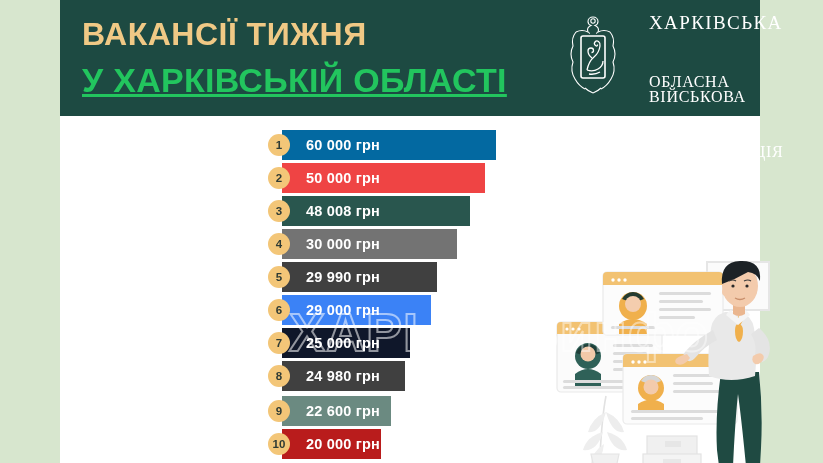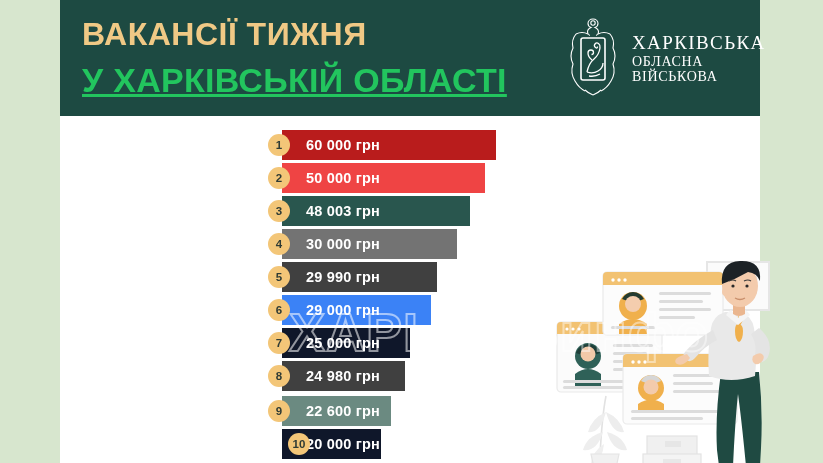--- a/index.html
+++ b/index.html
@@ -61,36 +61,36 @@
   }
 
   
   .logo-block {
     position: absolute;
     left: 502px;
     top: 12px;
     width: 190px;
     height: 92px;
     display: flex;
-    align-items: center;
-    gap: 8px;
+    gap: 25px;
   }
   .logo-emblem { width: 62px; height: 88px; flex: 0 0 62px; }
   .logo-text { color: #ffffff; }
   .logo-l1 {
     font-family: "Liberation Serif", serif;
     font-size: 19px;
     letter-spacing: 1.4px;
     line-height: 22px;
   }
   .logo-l2, .logo-l3 {
     font-family: "Liberation Serif", serif;
-    font-size: 14px;
+    font-size: 16px;
     letter-spacing: 0.7px;
     line-height: 15px;
+    margin-top: 40px;
   }
 
   
   .chart {
     position: absolute;
     left: 60px;
     top: 116px;
     width: 700px;
     height: 347px;
   }
@@ -192,20 +192,21 @@
             <path d="M25 58 q2-9 7-13 q5-4 6-11 q.5-3-1.5-4.5 q-2-1.5-3.5.5 q-1.5 2 .5 3.5 q2 1.5 2-1"></path>
             <path d="M25 58 q6 2 11-1 q5-3 5-8"></path>
             <path d="M30 46 q-4-3-4-7 q0-3 3-3 q2.5 0 2.5 2.5 q0 2-2 2"></path>
             <path d="M27 62 q6 1 11-2"></path>
           </g>
         </svg>
       </div>
       <div class="logo-text">
         <div class="logo-l1">ХАРКІВСЬКА</div>
         <div class="logo-l2">ОБЛАСНА ВІЙСЬКОВА</div>
+        <div class="logo-l3">АДМІНІСТРАЦІЯ</div>
       </div>
     </div>
   </div>
 
   <div class="chart">
 
     <div class="illustration">
       <svg viewBox="0 0 265 245" width="265" height="245" aria-hidden="true">
 
         <line x1="4" y1="228" x2="261" y2="228" stroke="#e3e3e3" stroke-width="1.5"></line>
@@ -318,34 +319,34 @@
         </g>
       </svg>
     </div>
 
     <div class="watermark">
       <span class="wm-a">ХАРЬКОВ</span><span class="wm-b">инфо</span>
     </div>
 
     <div id="rows">
         <div class="row" style="top: 14px;">
-          <div class="bar" style="width: 214px; background: #b91c1c;">
+          <div class="bar" style="width: 214px; background: #0369a1;">
             <span class="bar-value">60 000 грн</span>
           </div>
           <div class="badge" style="background: rgb(243, 198, 120);">1</div>
         </div>
         <div class="row" style="top: 47px;">
           <div class="bar" style="width: 203px; background: #ef4444;">
             <span class="bar-value">50 000 грн</span>
           </div>
           <div class="badge" style="background: rgb(243, 198, 120);">2</div>
         </div>
         <div class="row" style="top: 80px;">
           <div class="bar" style="width: 188px; background: rgb(41, 86, 78);">
-            <span class="bar-value">48 003 грн</span>
+            <span class="bar-value">48 008 грн</span>
           </div>
           <div class="badge" style="background: rgb(243, 198, 120);">3</div>
         </div>
         <div class="row" style="top: 113px;">
           <div class="bar" style="width: 175px; background: #737373;">
             <span class="bar-value">30 000 грн</span>
           </div>
           <div class="badge" style="background: rgb(243, 198, 120);">4</div>
         </div>
         <div class="row" style="top: 146px;">
@@ -372,21 +373,21 @@
           </div>
           <div class="badge" style="background: rgb(243, 198, 120);">8</div>
         </div>
         <div class="row" style="top: 280px;">
           <div class="bar" style="width: 109px; background: rgb(107, 138, 129); align-items: center;">
             <span class="bar-value">22 600 грн</span>
           </div>
           <div class="badge" style="background: rgb(243, 198, 120);">9</div>
         </div>
         <div class="row" style="top: 313px;">
-          <div class="bar" style="width: 99px; background: #0f172a;">
+          <div class="bar" style="width: 99px; background: #b91c1c;">
             <span class="bar-value">20 000 грн</span>
           </div>
-          <div class="badge" style="background: rgb(243, 198, 120); margin-left: 20px;">10</div>
+          <div class="badge" style="background: rgb(243, 198, 120);">10</div>
         </div>
       </div>
 
   </div>
 </div>
 
 </body></html>

